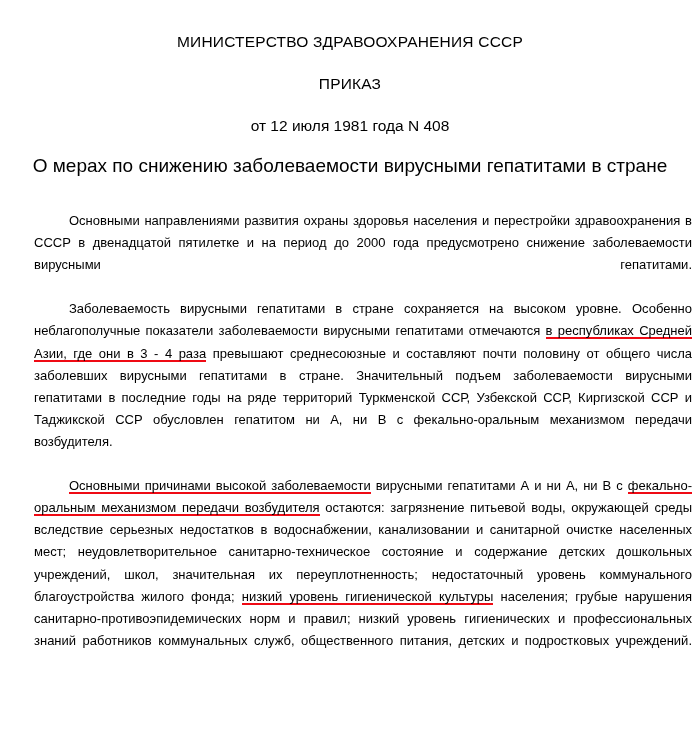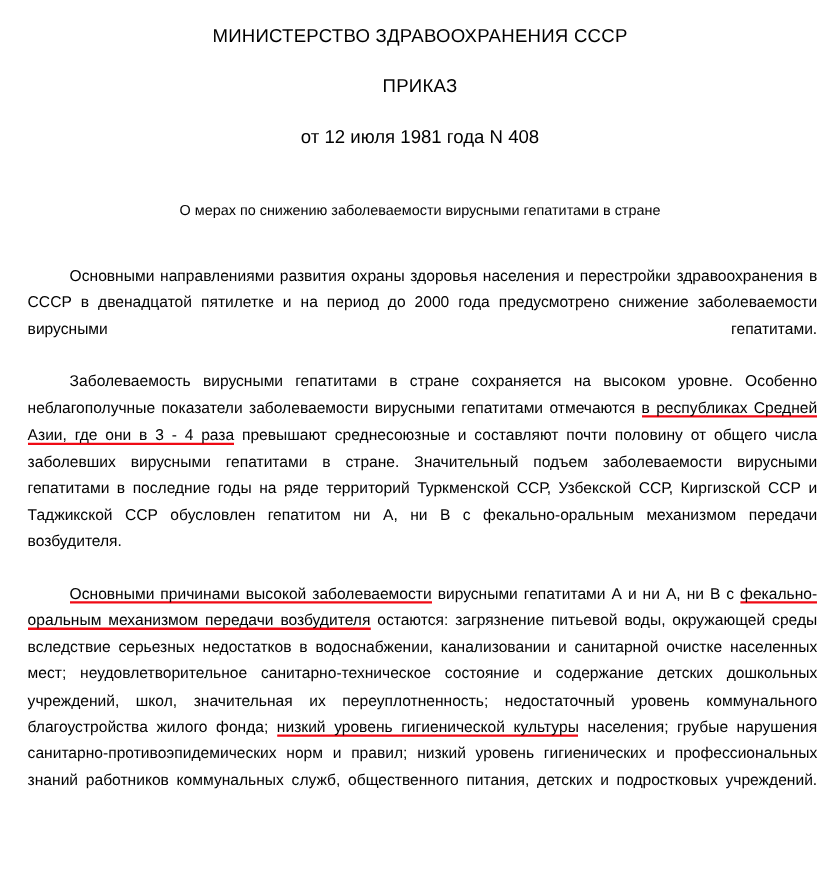--- a/index.html
+++ b/index.html
@@ -14,21 +14,21 @@
     overflow: hidden;
     font-family: "Liberation Sans", "DejaVu Sans", sans-serif;
     color: #000000;
     -webkit-font-smoothing: antialiased;
   }
 
   .page {
     width: 700px;
     height: 730px;
     box-sizing: border-box;
-    padding: 1px;
+    padding: 12px;
     position: relative;
     background: #ffffff;
   }
 
   
   .doc-header {
     text-align: center;
     padding-top: 20px;
   }
   .doc-header .ministry {
@@ -42,23 +42,23 @@
     line-height: 20px;
     margin-top: 22px;
     letter-spacing: 0.2px;
   }
   .doc-header .order-date {
     font-size: 15.5px;
     line-height: 20px;
     margin-top: 22px;
   }
   .doc-header .subject {
-    font-size: 12px;
+    font-size: 19px;
     line-height: 20px;
-    margin-top: 40px;
+    margin-top: 20px;
   }
 
   
   .doc-body {
     margin: 0 auto;
     width: 658px;           
     padding-left: 22px;
     padding-right: 20px;
     box-sizing: content-box;
     margin-top: 34px;

